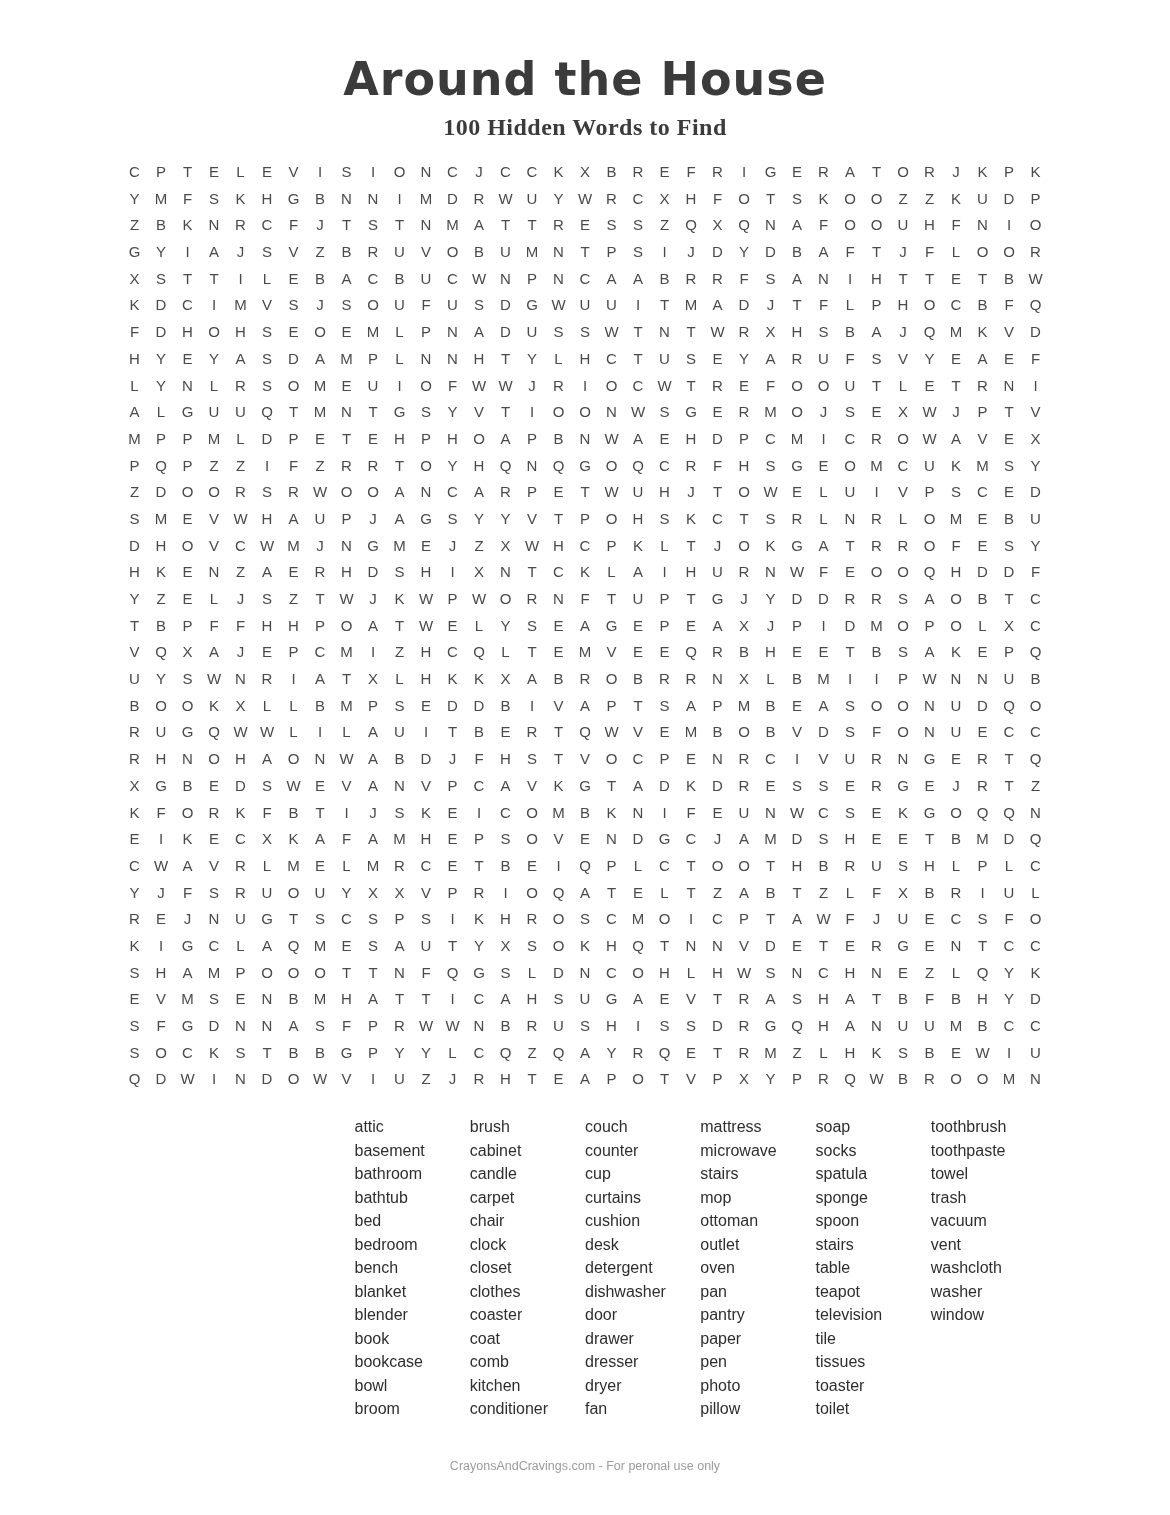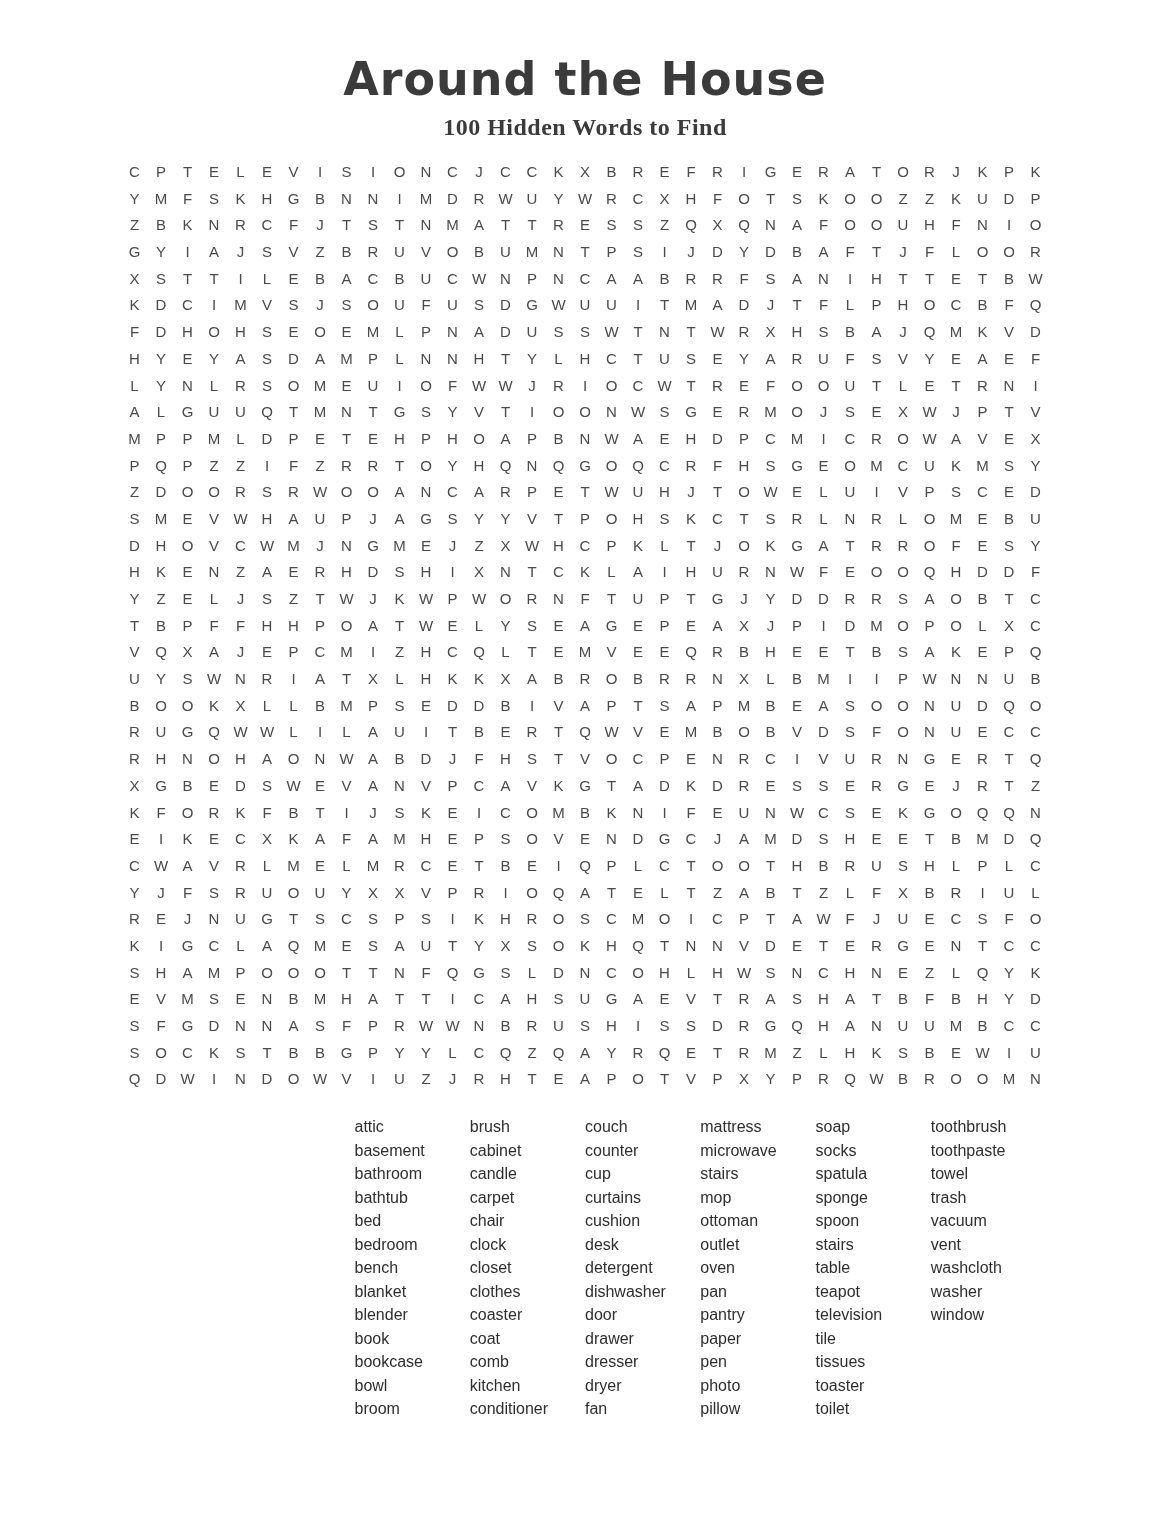--- a/index.html
+++ b/index.html
@@ -1380,13 +1380,14 @@
         <div class="word">towel</div>
         <div class="word">trash</div>
         <div class="word">vacuum</div>
         <div class="word">vent</div>
         <div class="word">washcloth</div>
         <div class="word">washer</div>
         <div class="word">window</div>
       </div>
     </div>
 
+  <footer>CrayonsAndCravings.com - For peronal use only</footer>
 </div>
 
 </body></html>

